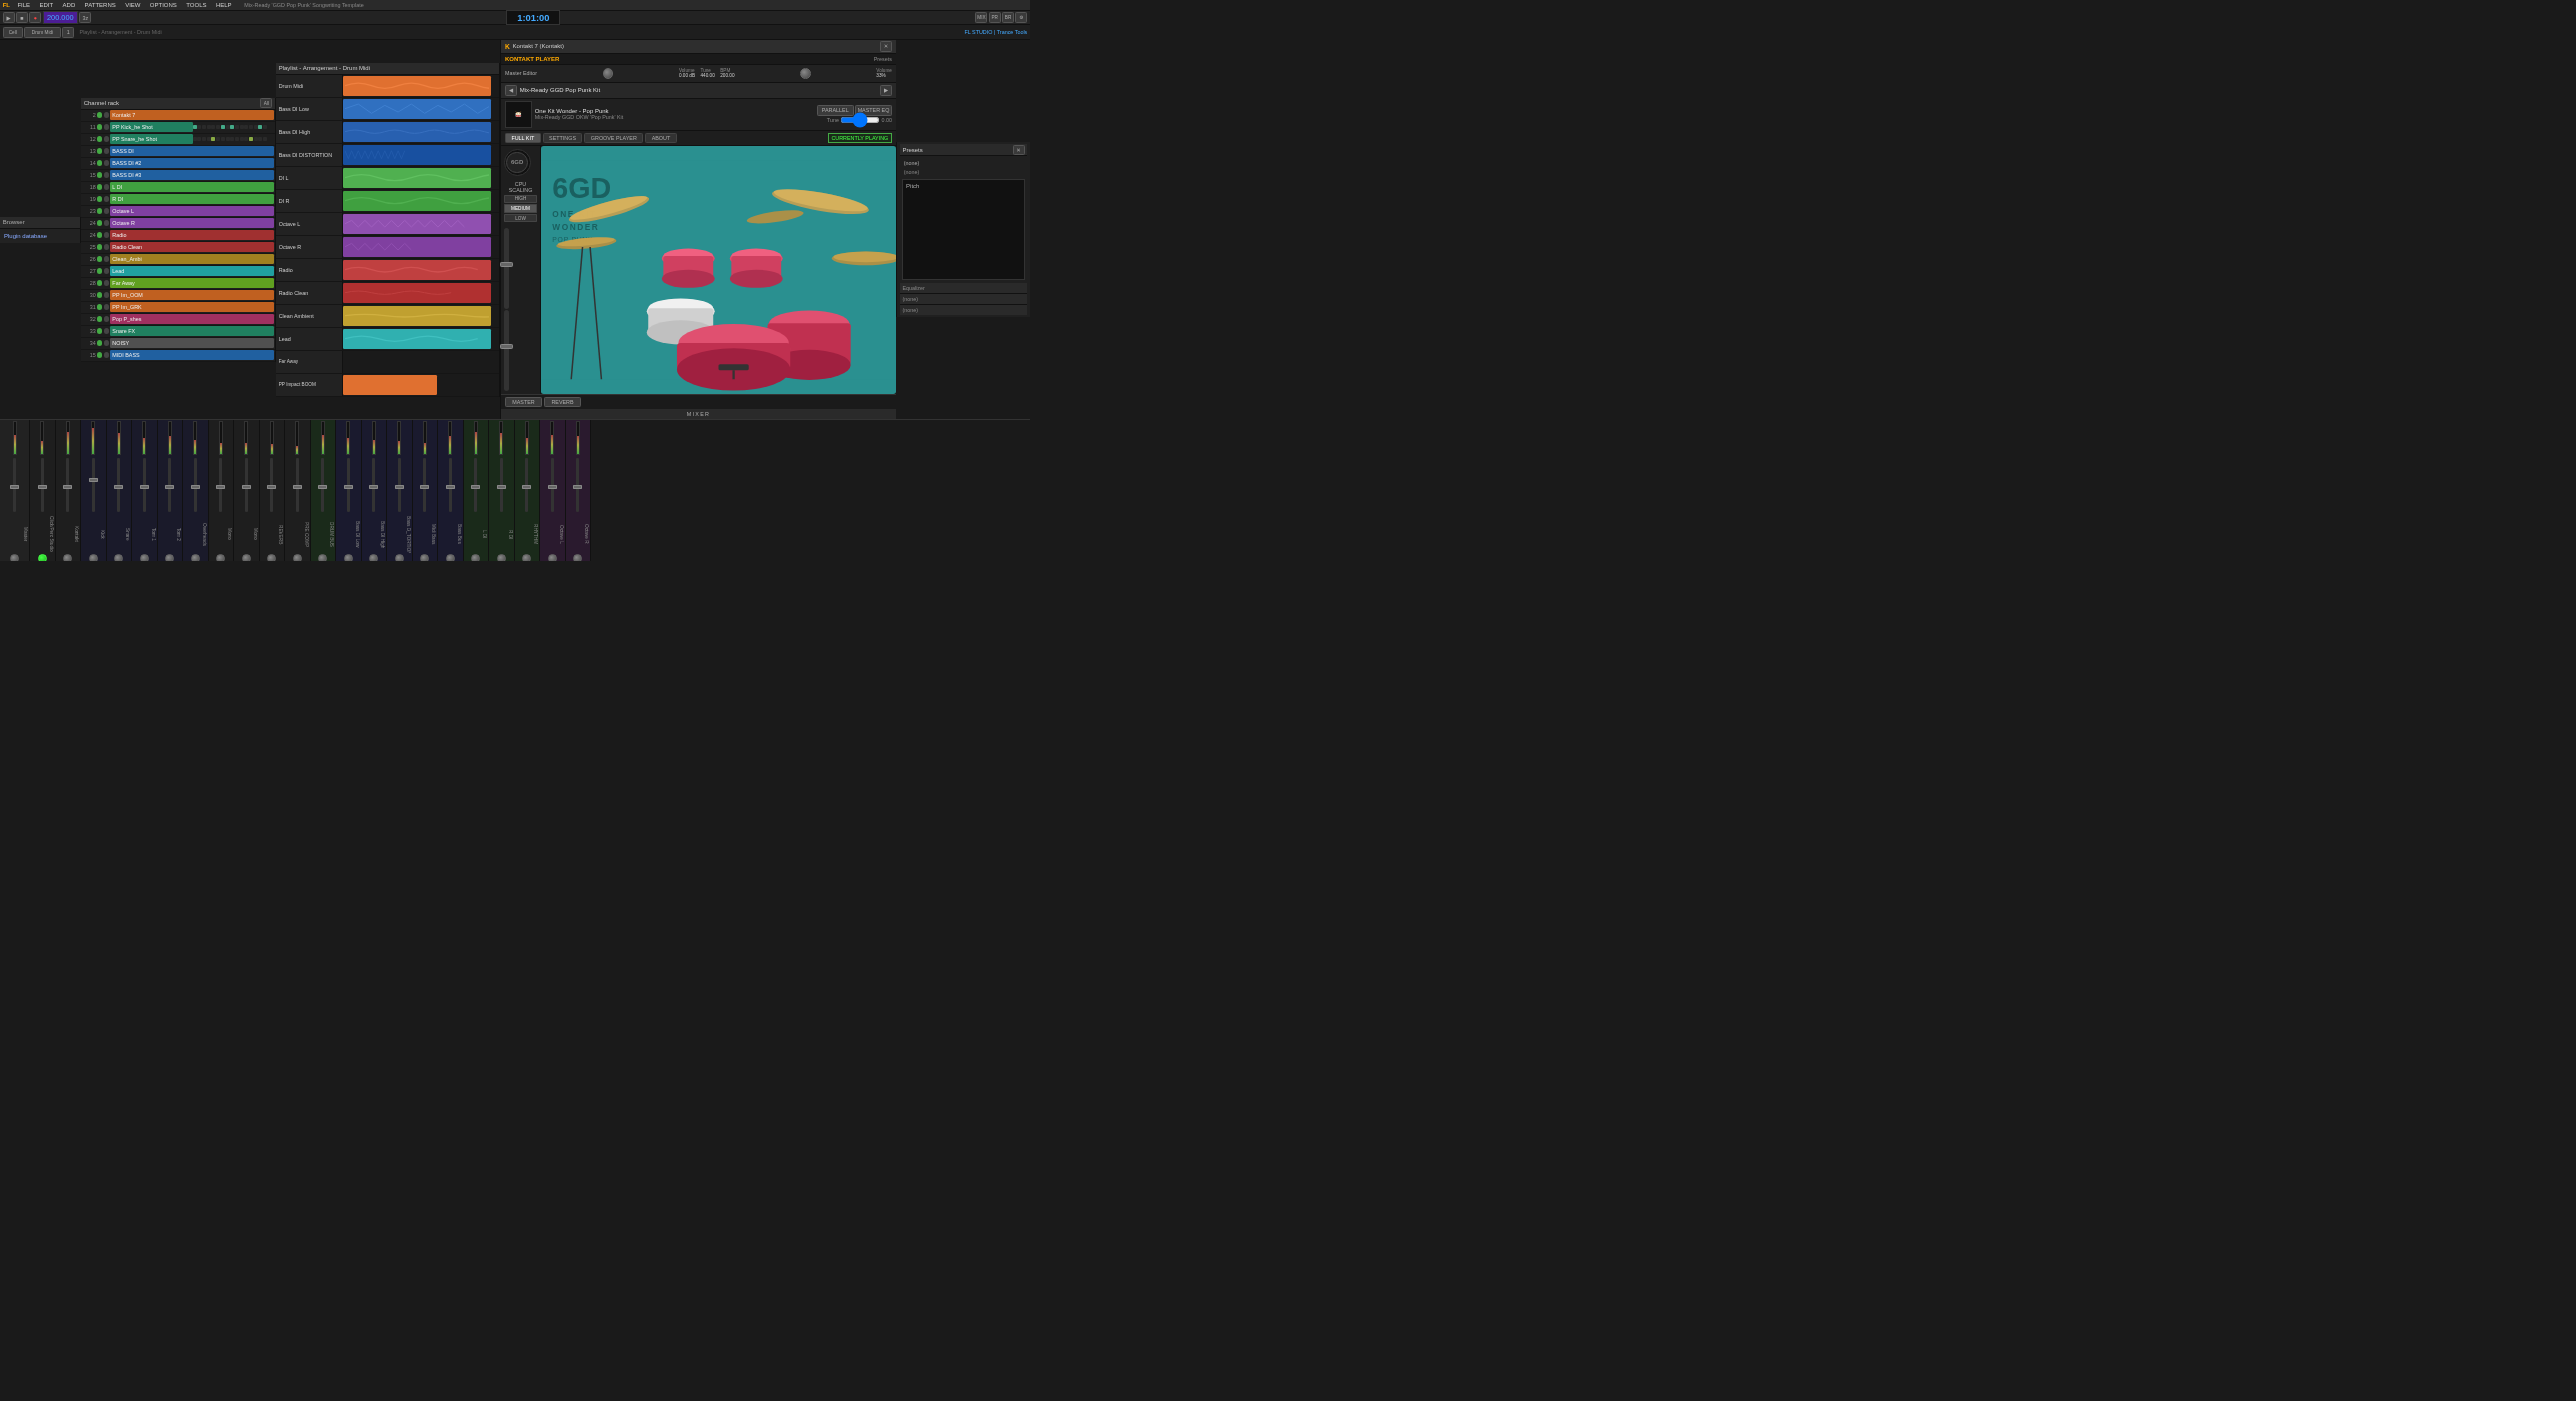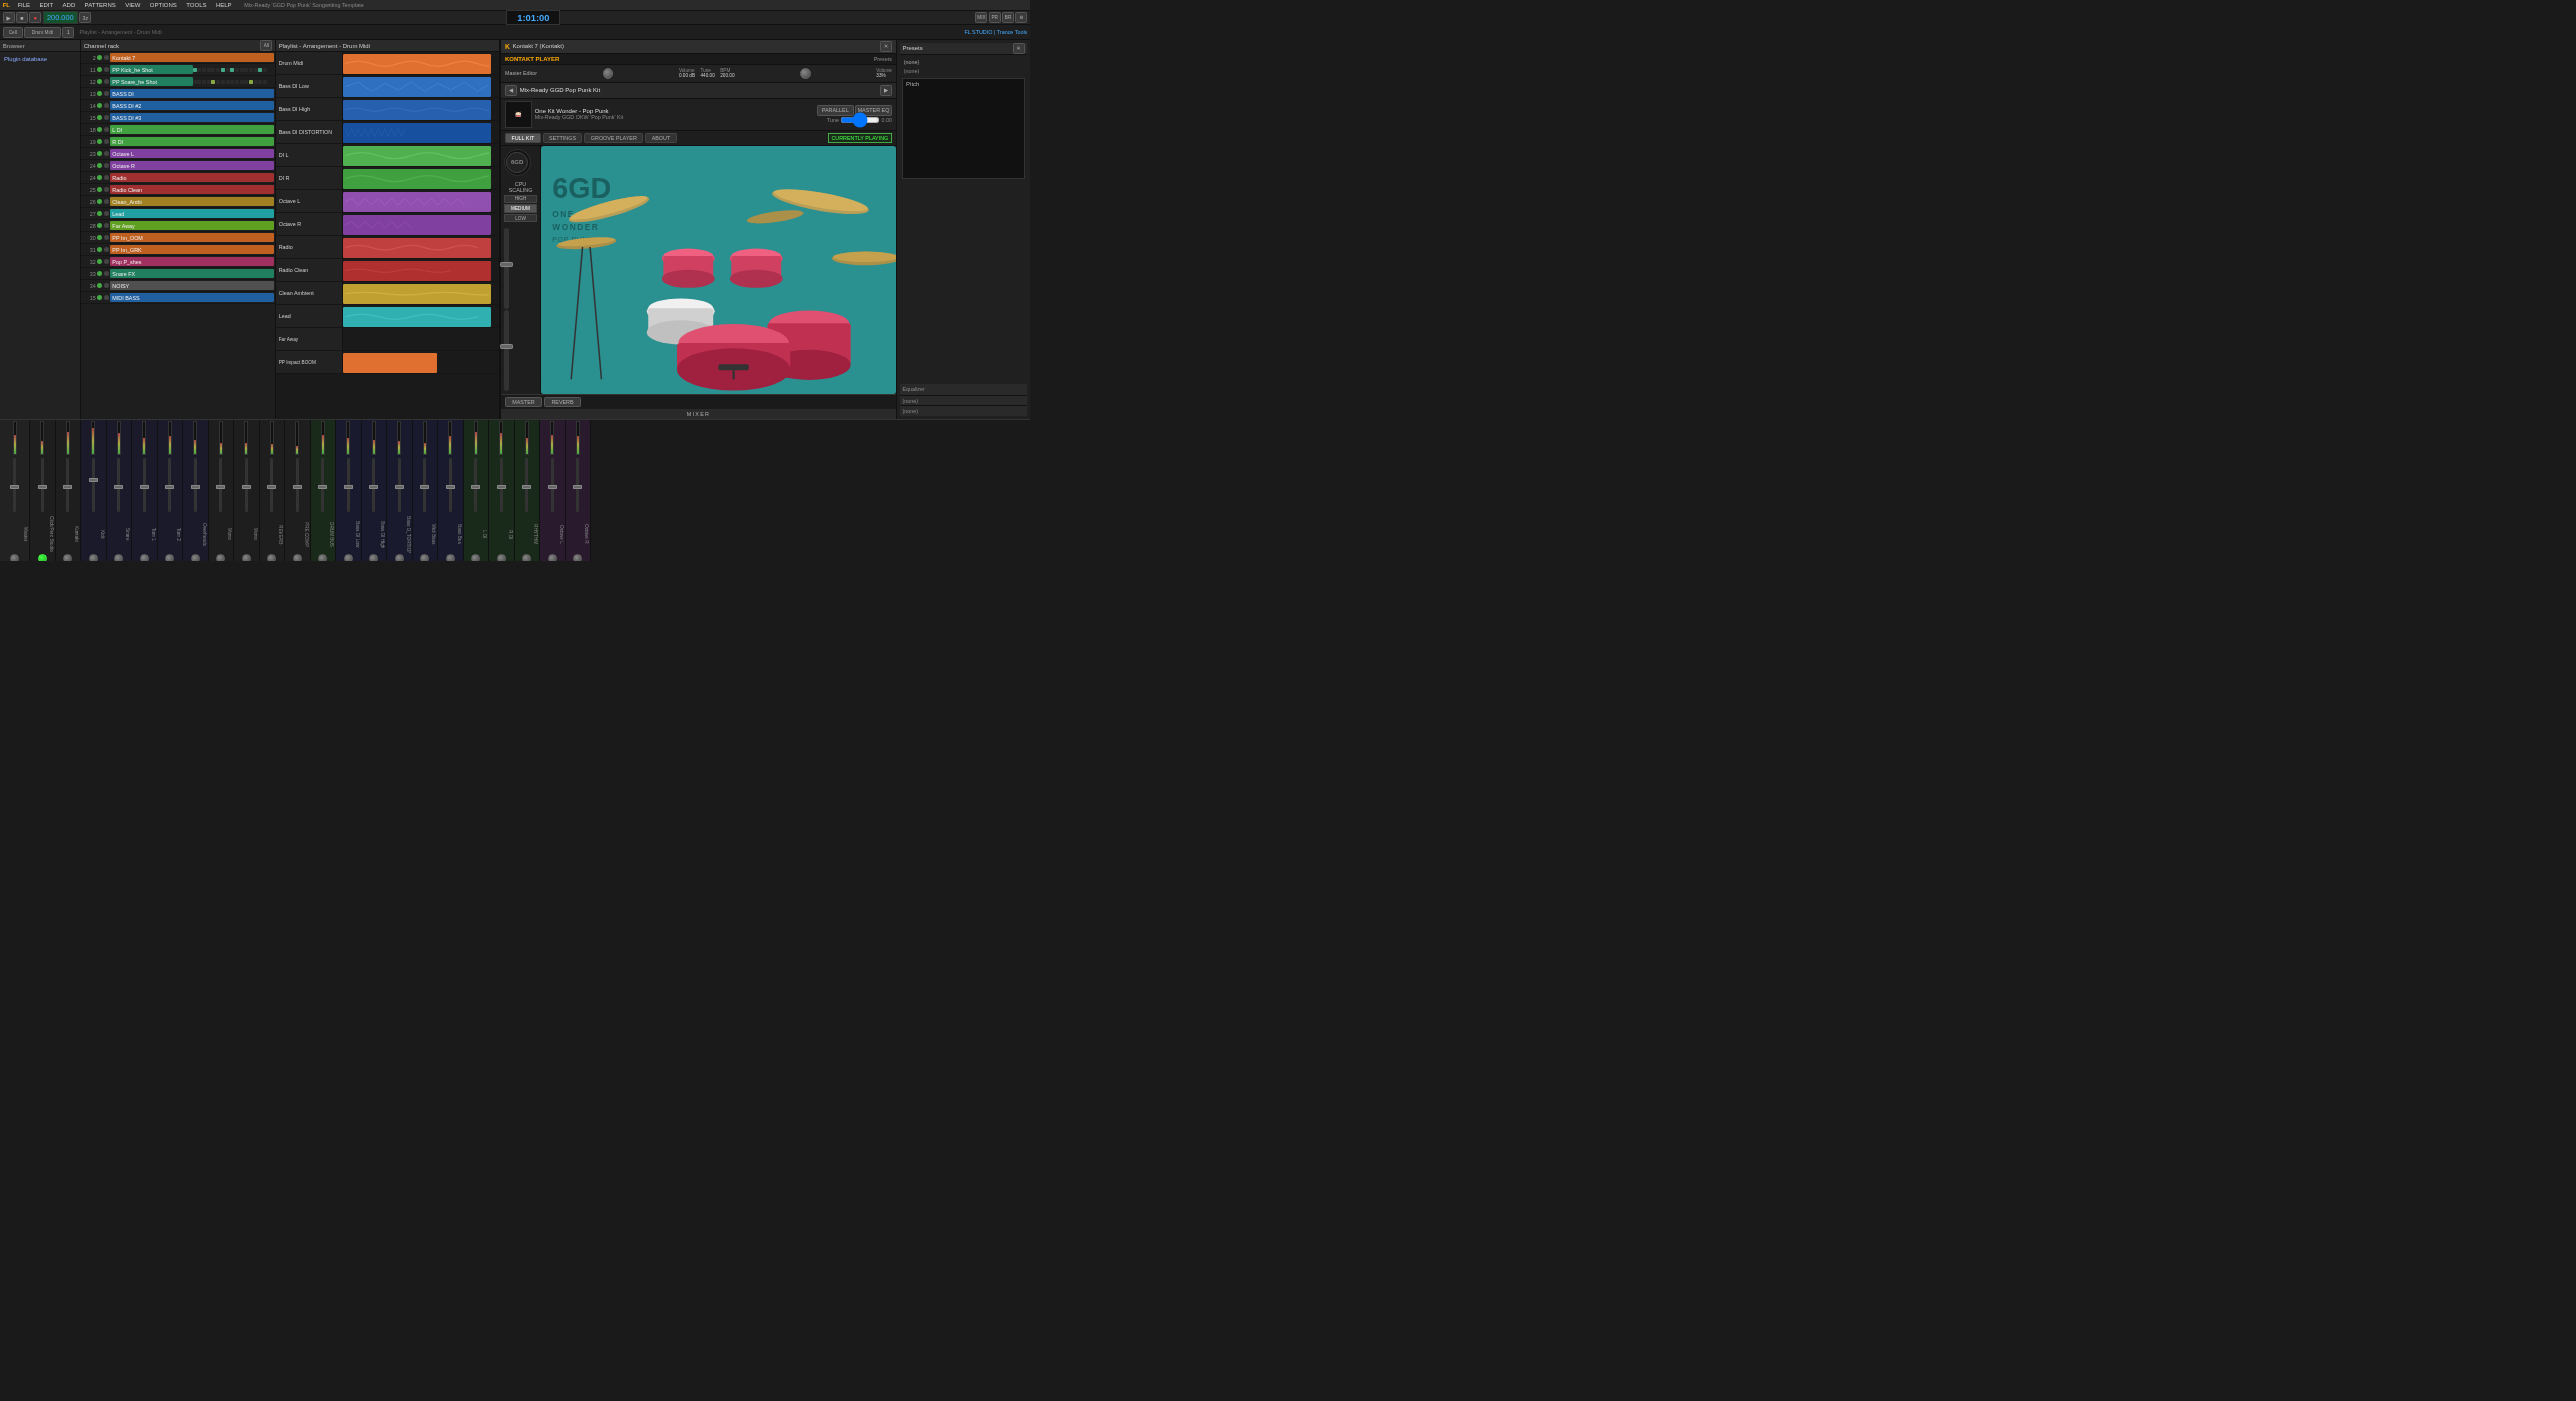--- a/index.html
+++ b/index.html
@@ -57,21 +57,21 @@
       background: #111;
       color: #4af;
       font-size: 9.4px;
       font-weight: bold;
       padding: 1.3px 5.4px;
       border: 0.7px solid #333;
       min-width: 54px;
       text-align: center;
     }
     .bpm-display {
-      background: #14532d;
+      background: #4c1d95;
       color: #4af;
       font-size: 7.4px;
       padding: 1.3px 3.4px;
       border: 0.7px solid #333;
       min-width: 30px;
       text-align: center;
     }
 
     
     .transport-bar {
@@ -444,20 +444,21 @@
       justify-content: center;
       font-size: 5.4px;
       color: #aaa;
       letter-spacing: 1.3px;
     }
 
     .all-columns {
       display: flex;
       flex: 1;
       min-height: 0;
+      align-items: center;
     }
 
     
     .beat-grid {
       display: flex;
       gap: 0.7px;
       flex-wrap: wrap;
       width: 81px;
     }
     .beat-dot {

